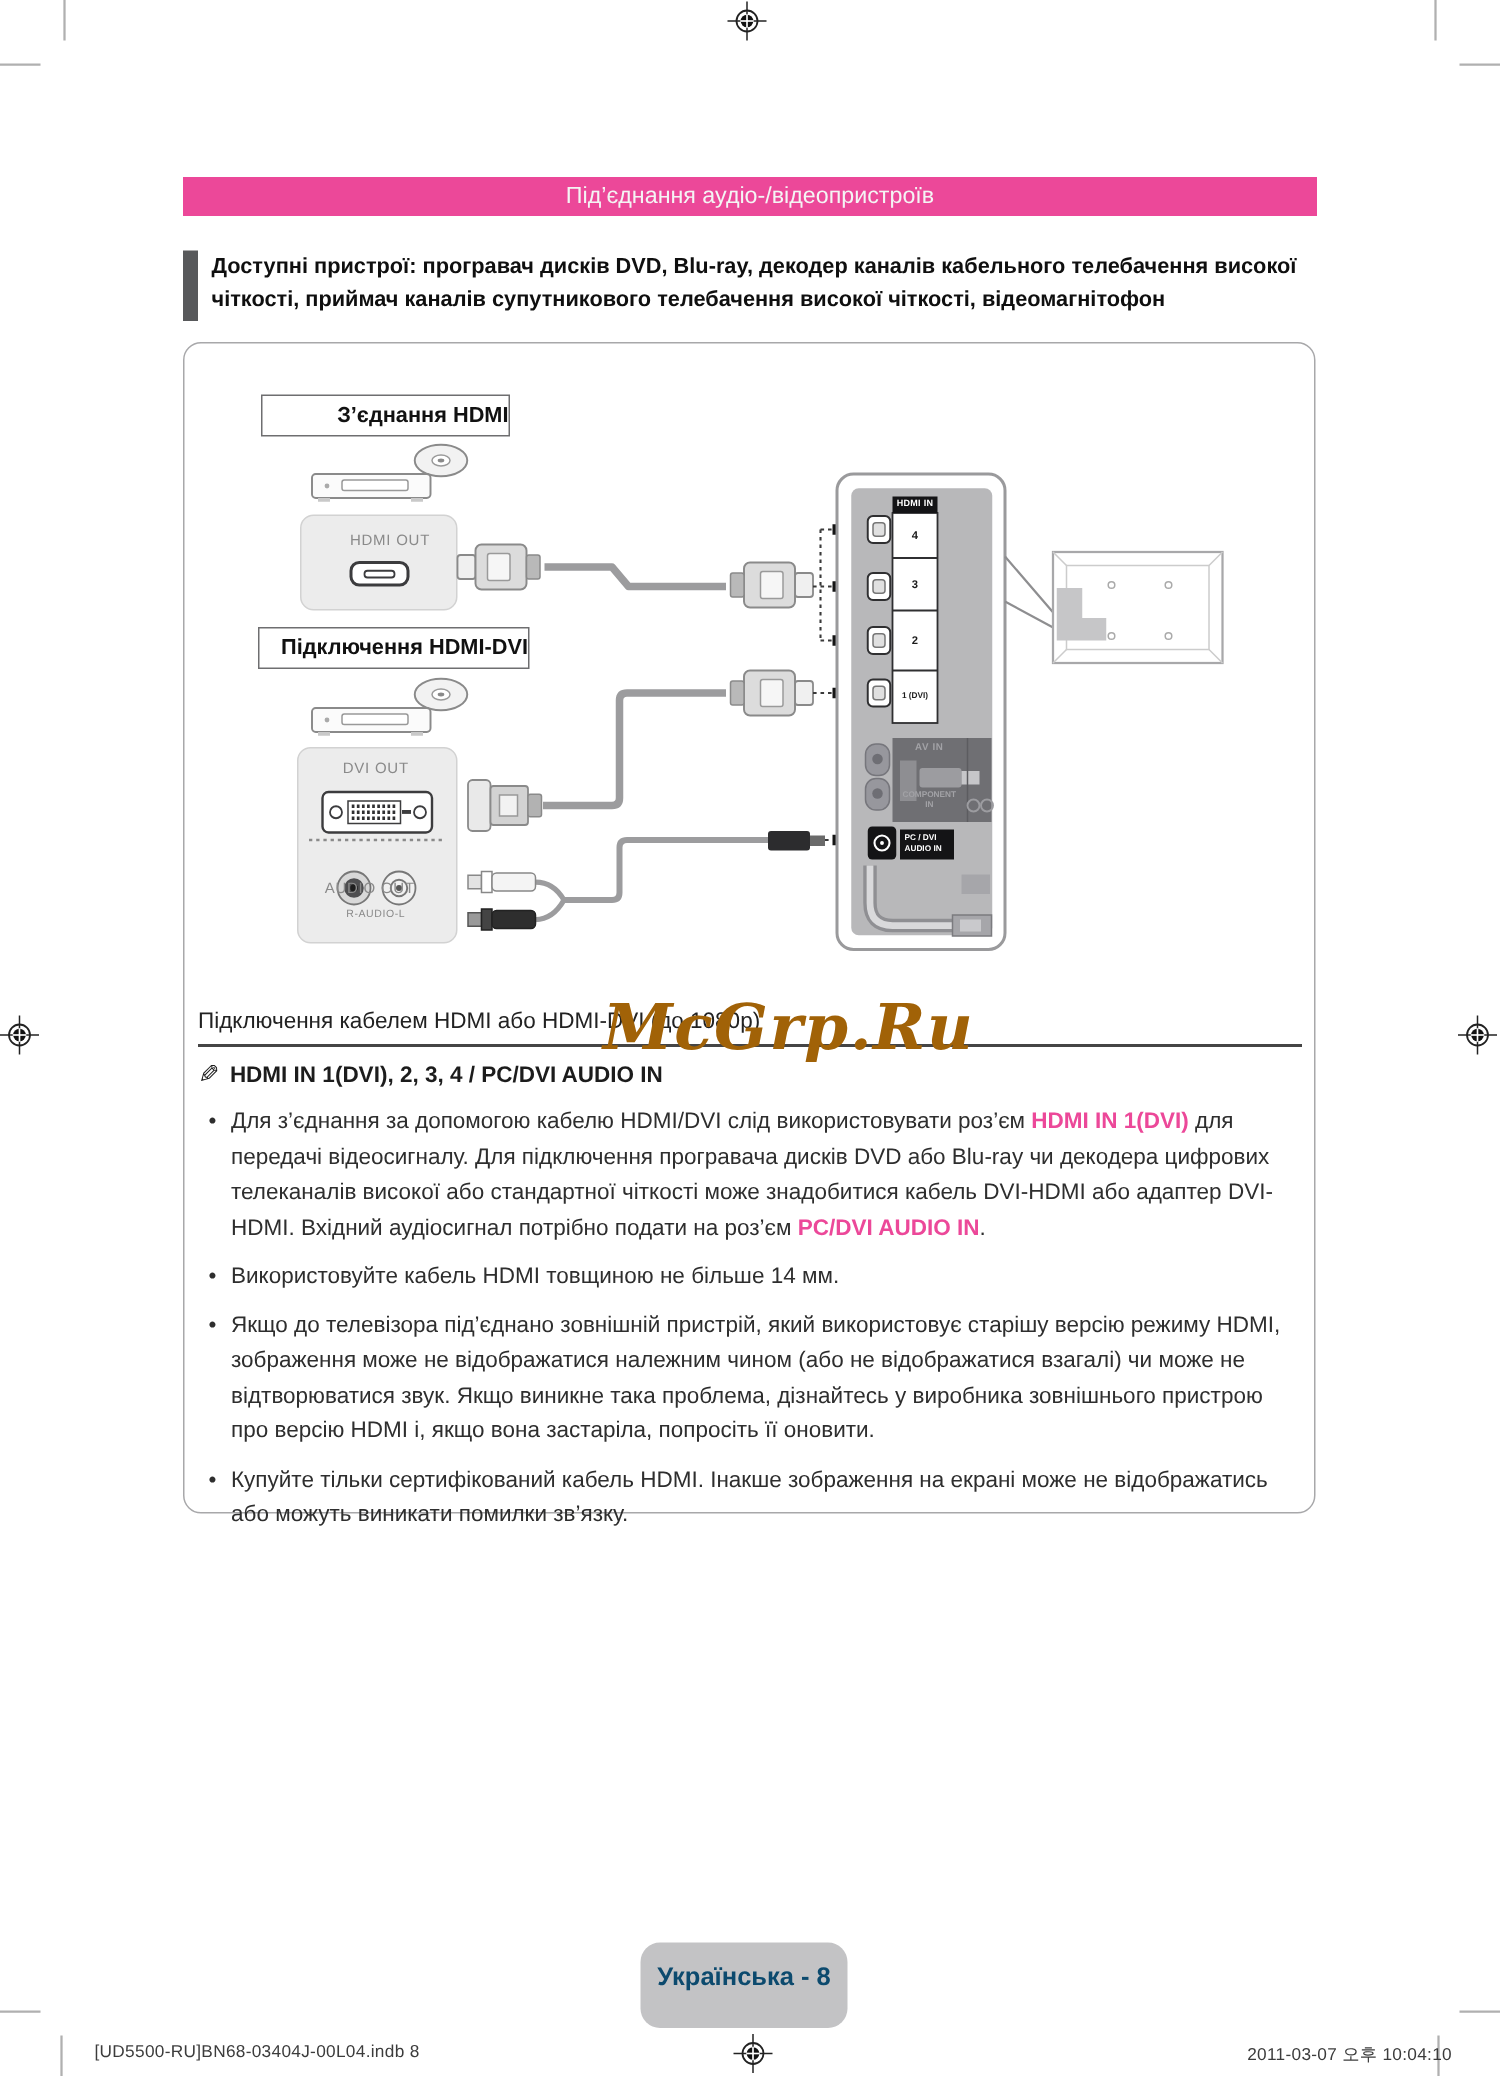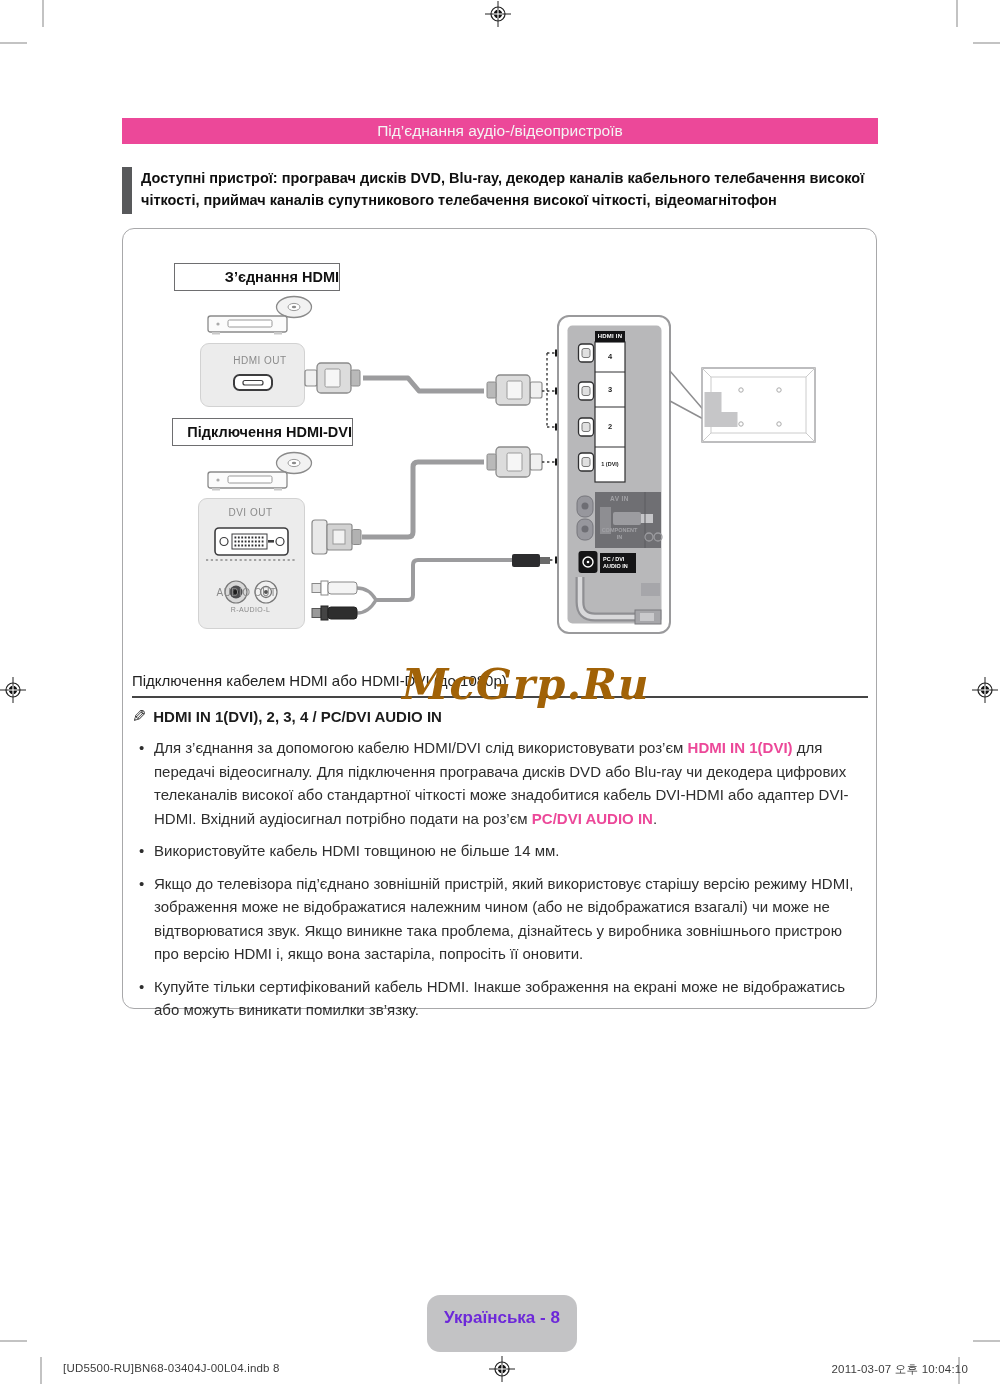--- a/index.html
+++ b/index.html
@@ -51,22 +51,22 @@
   .pencil{display:inline-block;transform:scaleX(-1);font-size:17px;margin-right:7px;font-weight:normal;}
   .bullets{margin-top:9px;}
   .bullet{display:flex;margin-top:9px;line-height:23.5px;}
   .bmark{width:22px;padding-left:7px;box-sizing:border-box;flex:none;}
   .btext{flex:1;}
   .btext b{color:#ec4899;}
   
   .watermark{left:402px;top:660px;z-index:5;font-family:"DejaVu Serif",serif;font-style:italic;font-weight:bold;
              font-size:42px;color:#a16207;letter-spacing:1px;}
   
-  .badge{left:427px;top:1295px;width:150px;height:57px;background:#c3c3c5;border-radius:13px;
-         text-align:center;font-size:17px;font-weight:bold;color:#6d28d9;line-height:46px;}
+  .badge{left:427px;top:1295px;width:138px;height:57px;background:#c3c3c5;border-radius:13px;
+         text-align:center;font-size:17px;font-weight:bold;color:#0c4a6e;line-height:46px;}
   .print{font-size:11.5px;color:#3c3c3c;letter-spacing:.2px;}
   .print-left{left:63px;top:1362px;}
   .print-right{left:823px;top:1362px;width:145px;text-align:right;}
 </style>
 </head>
 <body>
 
 <div id="page">
 
   <div class="abs bg gbox hdmiout"></div>

